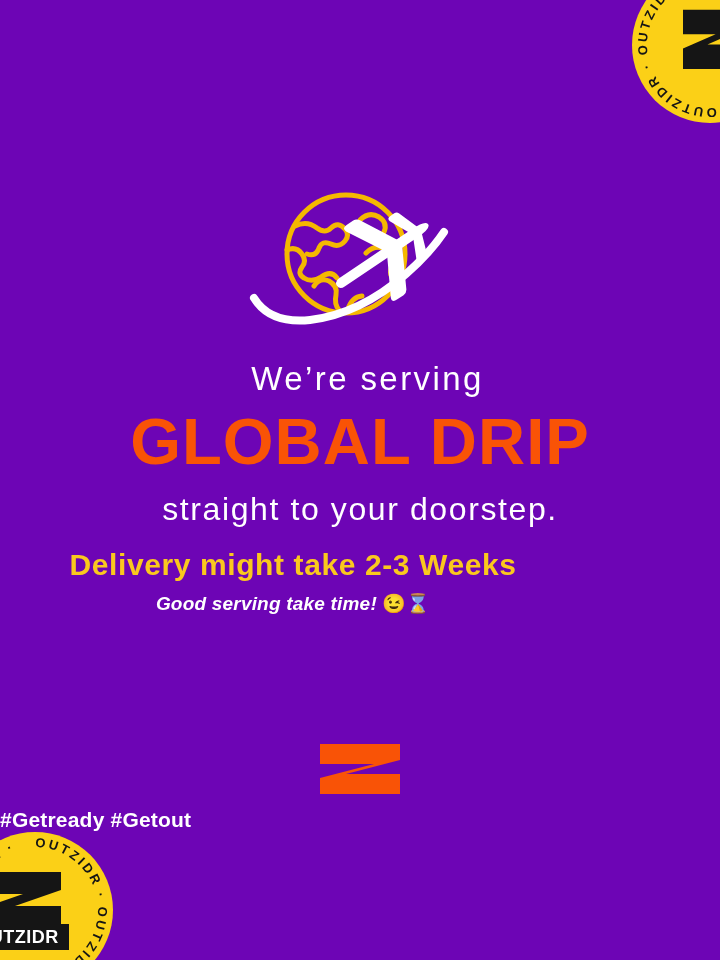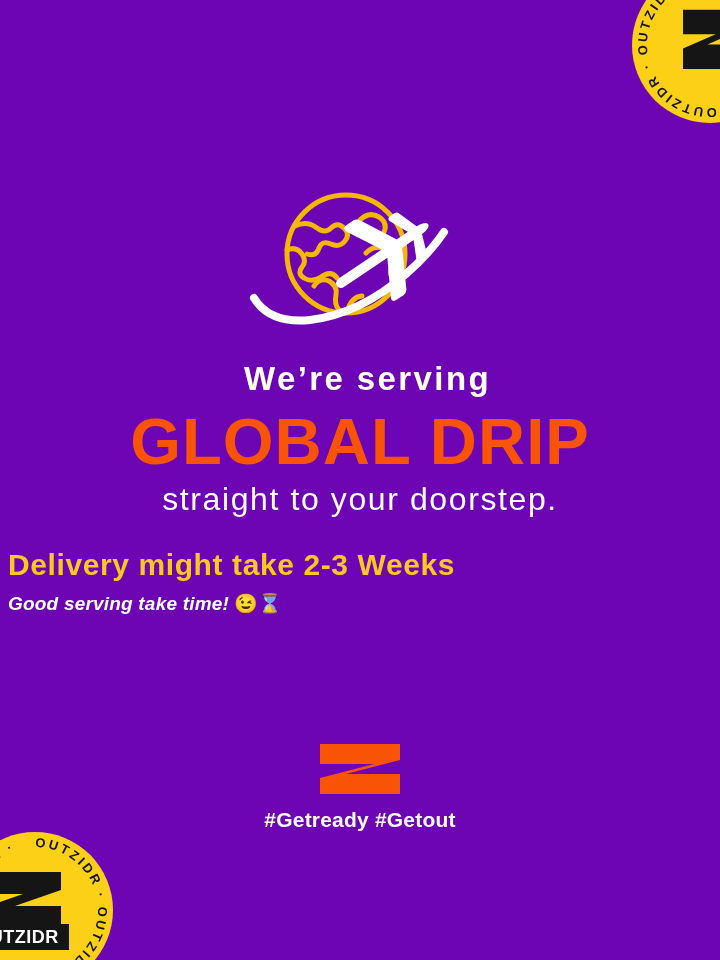--- a/index.html
+++ b/index.html
@@ -40,21 +40,21 @@
   #headline-block {
     position: absolute;
     left: 0;
     top: 362px;
     width: 720px;
     text-align: center;
   }
   #eyebrow-line {
     color: #ffffff;
     font-size: 33px;
-    font-weight: 700;
+    font-weight: 400;
     letter-spacing: 2.4px;
     line-height: 1.05;
     white-space: nowrap;
     padding-left: 15px;
   }
   #title-line {
     color: #f95306;
     font-size: 64px;
     font-weight: 700;
     letter-spacing: 1px;
@@ -64,31 +64,31 @@
     white-space: nowrap;
     font-stretch: condensed;
     font-family: "Liberation Sans Narrow", "Liberation Sans", sans-serif;
   }
   #subtitle-line {
     color: #ffffff;
     font-size: 32px;
     font-weight: 300;
     letter-spacing: 1.6px;
     line-height: 1.05;
-    margin-top: 9px;
+    margin-top: 19px;
     white-space: nowrap;
   }
 
   
   #delivery-block {
     position: absolute;
     left: 0;
     top: 548px;
     width: 586px;
-    margin-left: 8px;
+    text-align: center;
   }
   #delivery-headline {
     color: #fac81e;
     font-size: 30px;
     font-weight: 700;
     letter-spacing: 0.6px;
     line-height: 1.1;
     white-space: nowrap;
   }
   #delivery-subline {
@@ -102,21 +102,20 @@
     white-space: nowrap;
   }
   .emoji { font-style: normal; font-weight: 400; }
 
   
   #footer-block {
     position: absolute;
     left: 0;
     top: 744px;
     width: 720px;
-    text-align: center;
   }
   #brand-z-mark {
     display: block;
     margin: 0 auto;
     width: 80px;
     height: 50px;
   }
   #hashtags {
     color: #ffffff;
     font-size: 21px;

